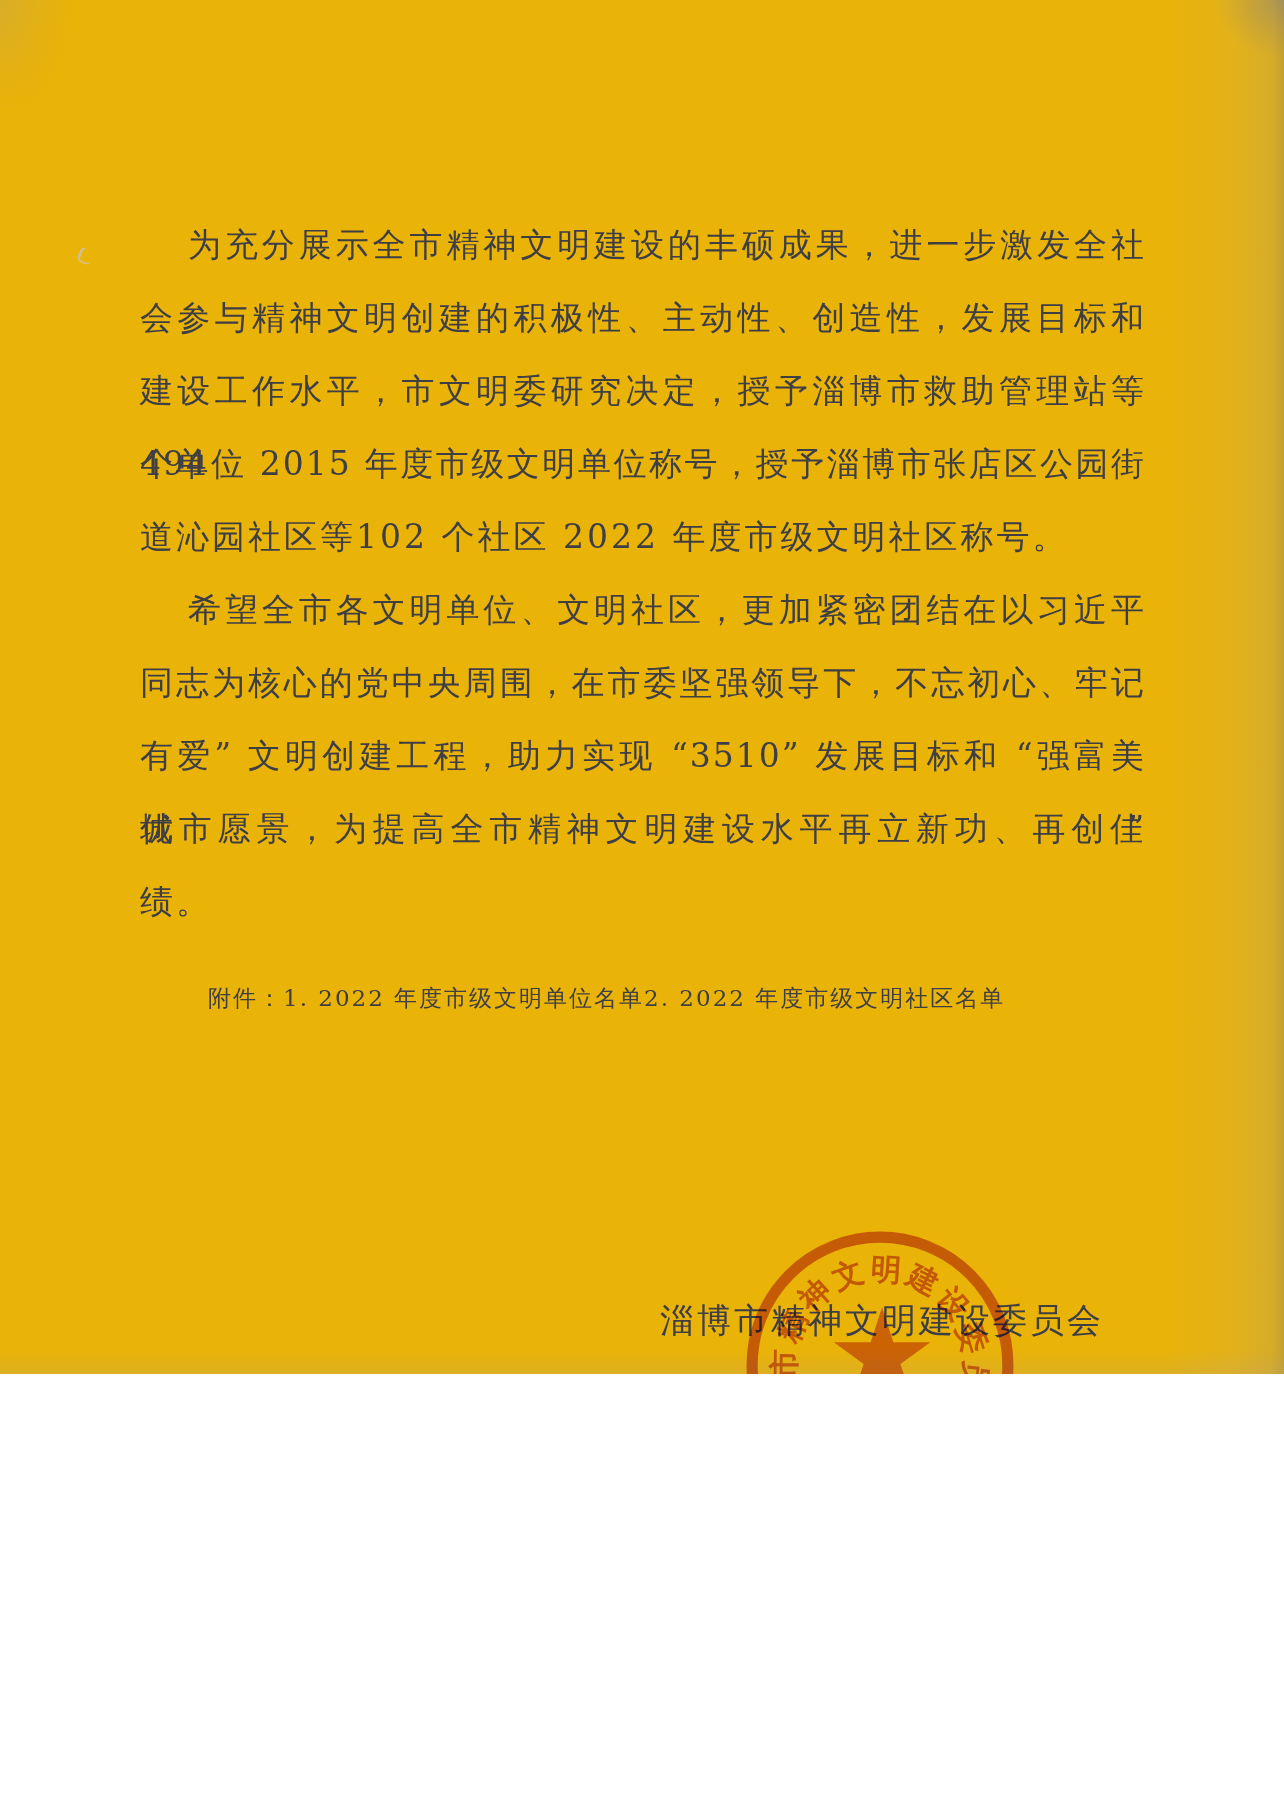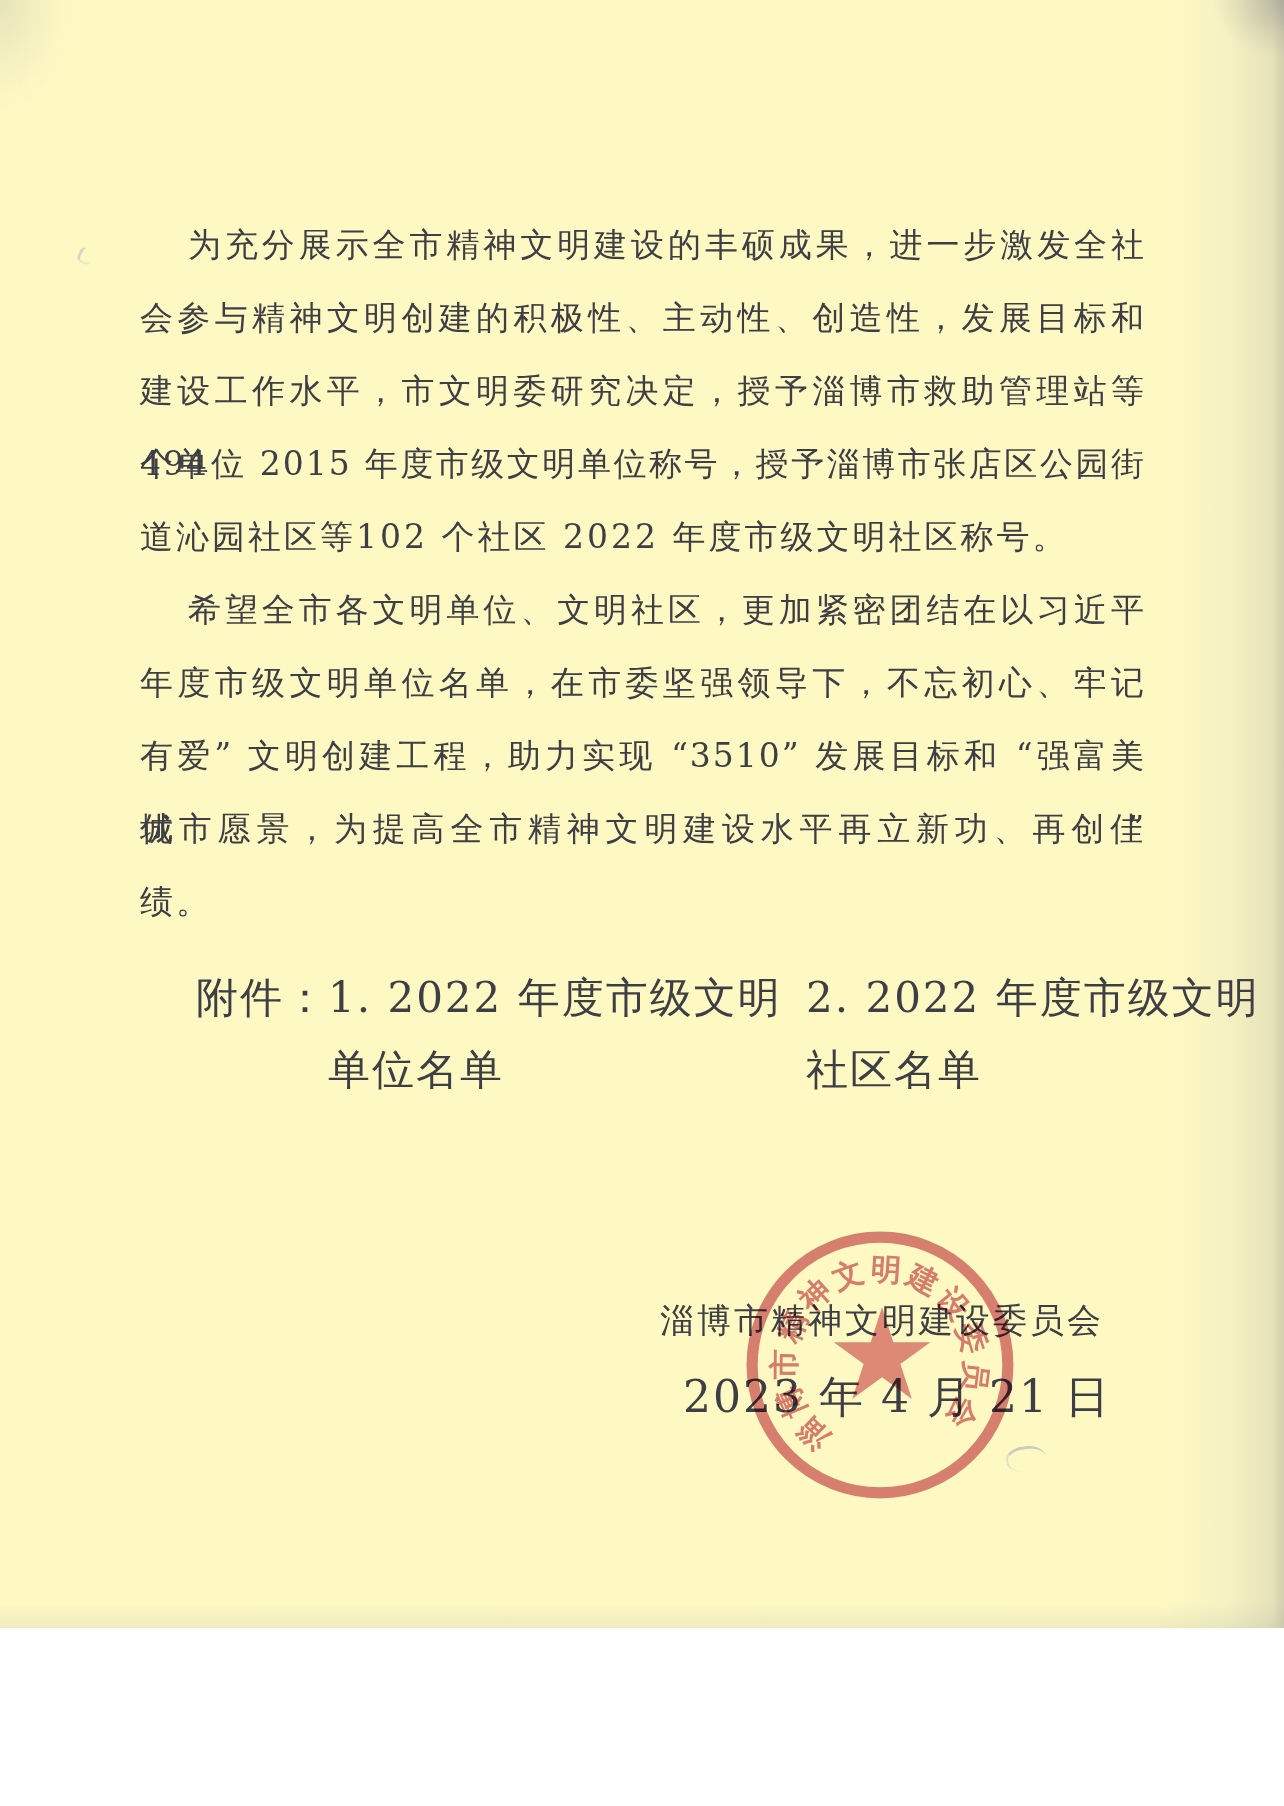--- a/index.html
+++ b/index.html
@@ -1,18 +1,18 @@
 <!DOCTYPE html>
 <html><head>
 <meta charset="utf-8">
 <style>
   html,body{margin:0;padding:0;background:#ffffff;}
   .page{
-    position:relative;width:1284px;height:1628px;overflow:hidden;
-    background:#fef9c3;
+    position:relative;width:1284px;height:1374px;overflow:hidden;
+    background:#eab308;
     font-family:"DejaVu Serif","Liberation Serif",serif;
     color:#3e3e45;
   }
   
   .scan-edge-right{position:absolute;top:0;right:0;width:120px;height:100%;
     background:linear-gradient(90deg,rgba(170,170,176,0) 0%,rgba(170,170,176,0.10) 55%,rgba(145,145,153,0.22) 90%,rgba(118,118,128,0.32) 100%);}
   .scan-corner-tr{position:absolute;top:0;right:0;width:70px;height:56px;
     background:radial-gradient(ellipse at 100% 0%,rgba(125,125,134,0.45) 0%,rgba(125,125,134,0.15) 45%,rgba(125,125,134,0) 72%);}
   .scan-corner-tl{position:absolute;top:0;left:0;width:70px;height:110px;
     background:radial-gradient(ellipse at 0% 0%,rgba(150,150,158,0.22) 0%,rgba(150,150,158,0.07) 45%,rgba(150,150,158,0) 75%);}
@@ -26,21 +26,21 @@
     border-radius:40%;transform:rotate(24deg);}
 
   
   .body-text{position:absolute;left:140px;top:208px;width:1006px;
     font-size:33px;line-height:73px;}
   .line{height:73px;letter-spacing:2px;text-align:justify;text-align-last:justify;}
   .line.indent{text-indent:48px;}
   .line.short{text-align-last:left;letter-spacing:3px;}
 
   
-  .attachments{position:absolute;left:128px;top:962px;font-size:42px;line-height:72px;
+  .attachments{position:absolute;left:140px;top:962px;font-size:23px;line-height:72px;
     letter-spacing:2px;display:flex;padding-left:68px;}
   .att-label{white-space:nowrap;}
   .att-items{display:flex;flex-direction:row;}
 
   
   .sig-org{position:absolute;left:622px;top:1298px;width:520px;text-align:center;
     font-size:34px;letter-spacing:3px;}
   .sig-date{position:absolute;left:647px;top:1368px;width:500px;text-align:center;
     font-size:44px;letter-spacing:2px;}
 
@@ -69,21 +69,21 @@
   <div class="body-text">
     <div>
       <div class="line indent">为充分展示全市精神文明建设的丰硕成果，进一步激发全社</div>
       <div class="line">会参与精神文明创建的积极性、主动性、创造性，发展目标和</div>
       <div class="line">建设工作水平，市文明委研究决定，授予淄博市救助管理站等 494</div>
       <div class="line">个单位 2015 年度市级文明单位称号，授予淄博市张店区公园街</div>
       <div class="line short">道沁园社区等102 个社区 2022 年度市级文明社区称号。</div>
     </div>
     <div>
       <div class="line indent">希望全市各文明单位、文明社区，更加紧密团结在以习近平</div>
-      <div class="line">年度市级文明单位名单，在市委坚强领导下，不忘初心、牢记</div>
+      <div class="line">同志为核心的党中央周围，在市委坚强领导下，不忘初心、牢记</div>
       <div class="line">有爱” 文明创建工程，助力实现 “3510” 发展目标和 “强富美优”</div>
       <div class="line short">城市愿景，为提高全市精神文明建设水平再立新功、再创佳绩。</div>
     </div>
   </div>
 
   <div class="attachments">
     <div class="att-label">附件：</div>
     <div class="att-items">
       <div>1. 2022 年度市级文明单位名单</div>
       <div>2. 2022 年度市级文明社区名单</div>

